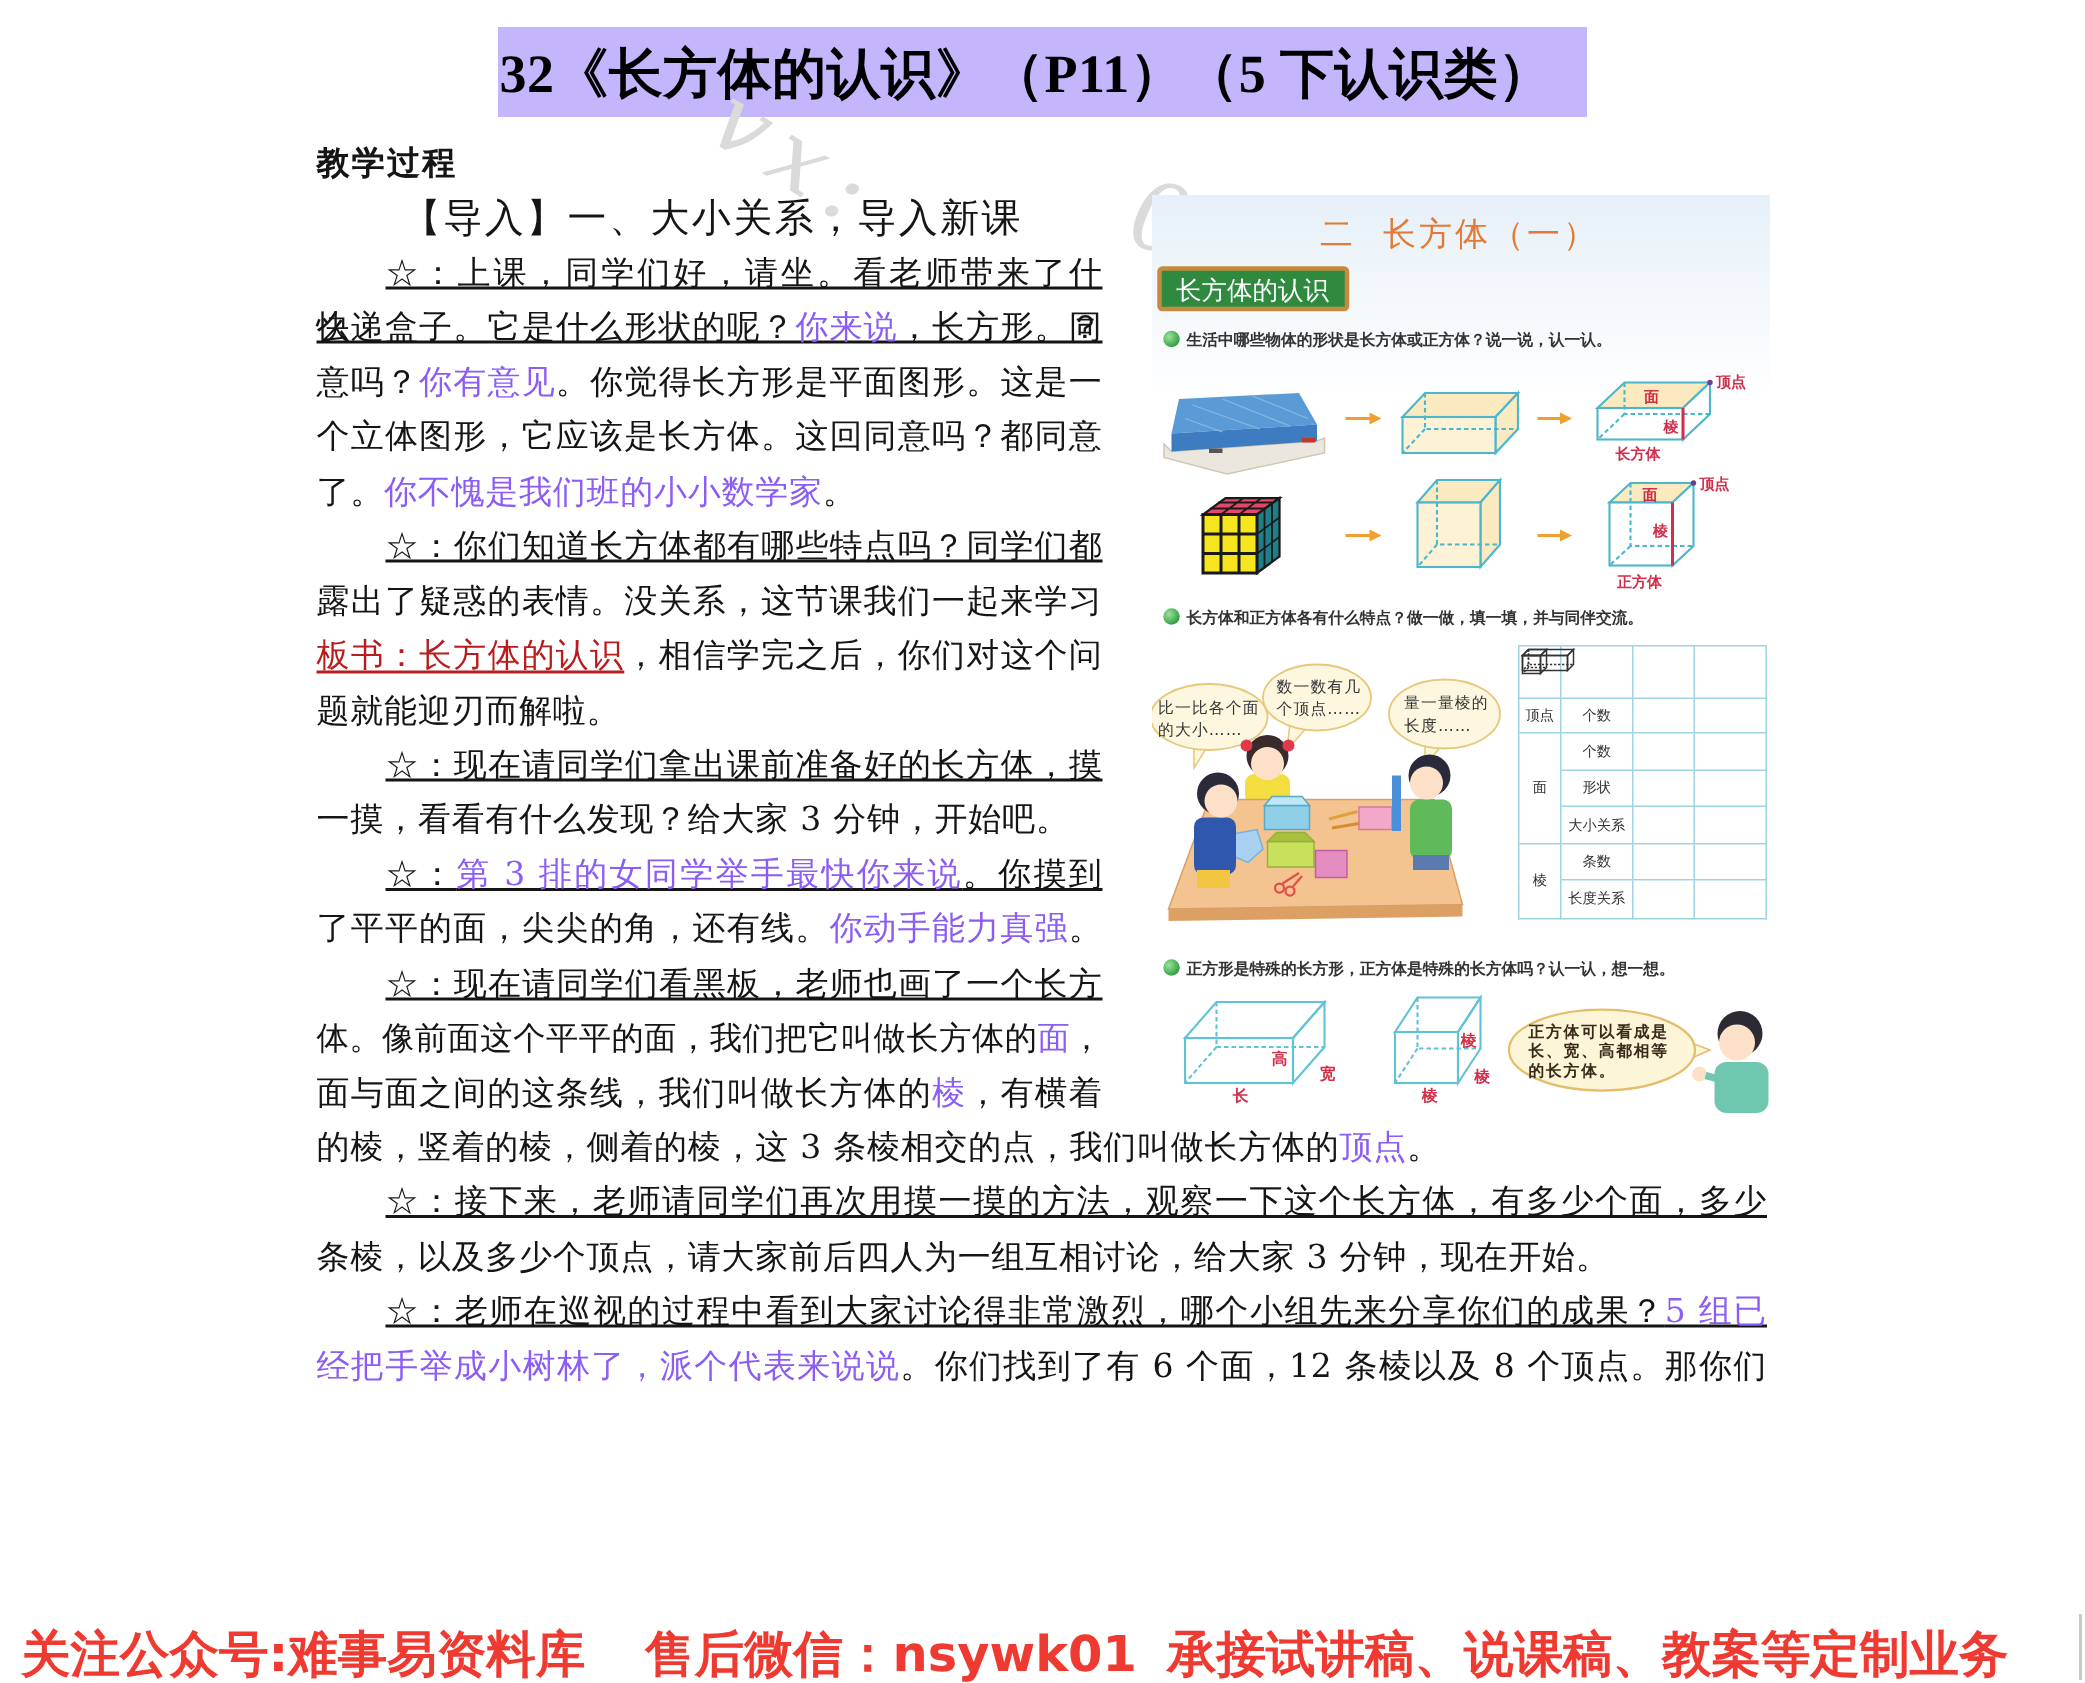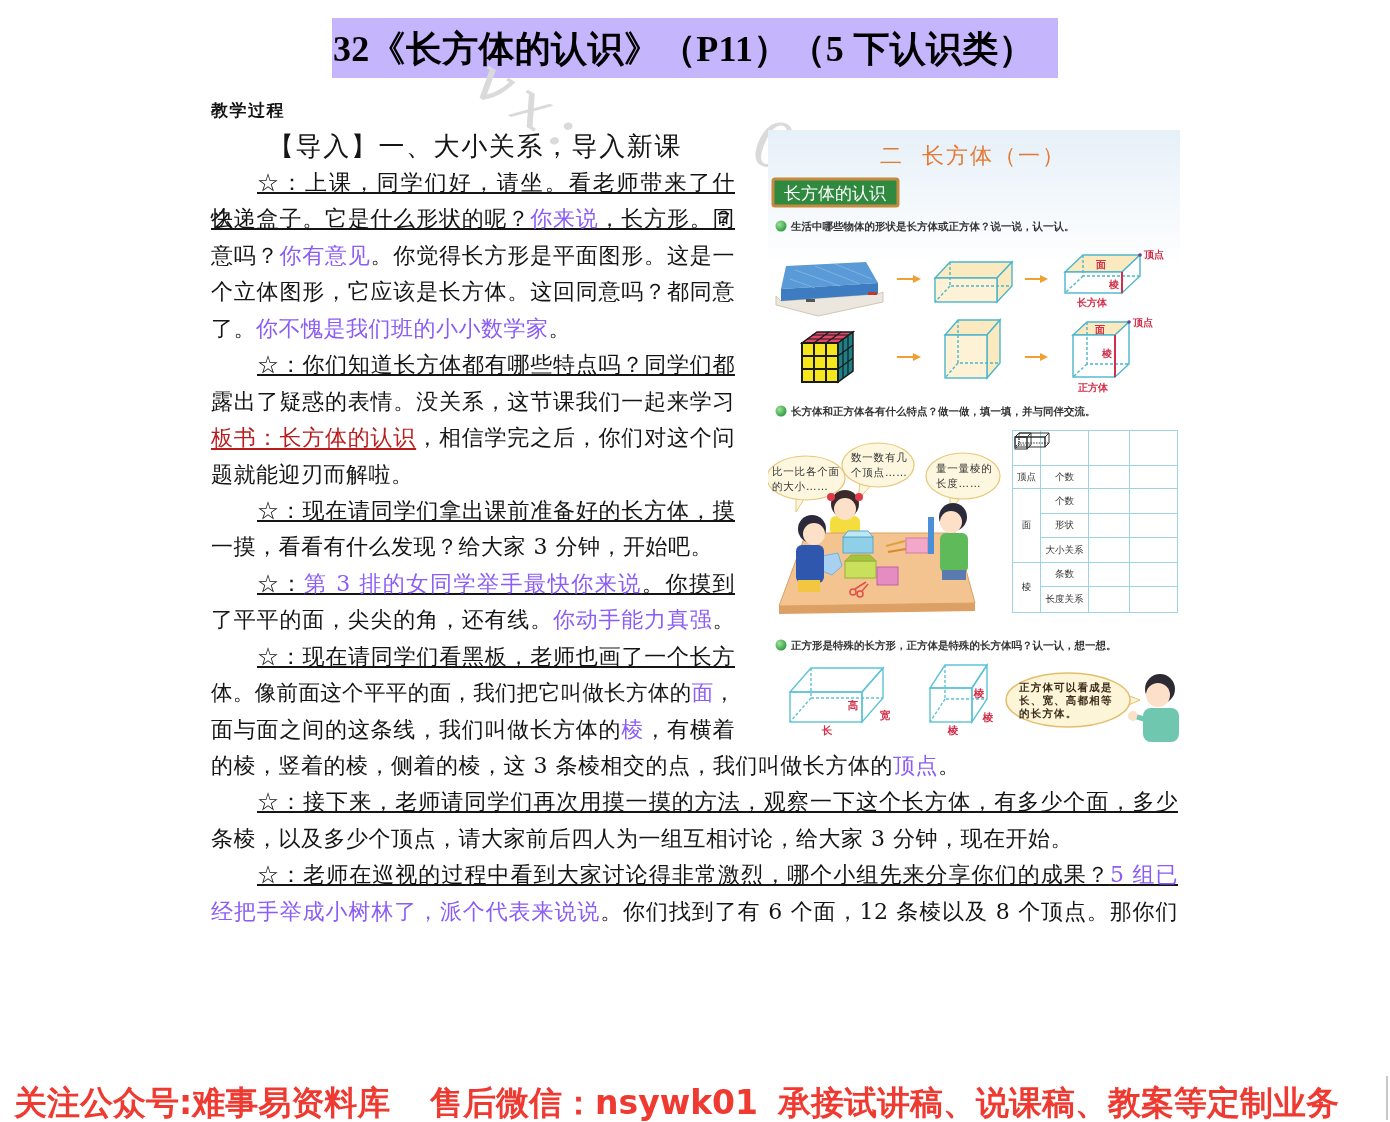--- a/index.html
+++ b/index.html
@@ -6,21 +6,21 @@
 html,body{width:1390px;height:1122px;background:#ffffff;overflow:hidden;}
 body{position:relative;font-family:"DejaVu Serif","Liberation Serif",serif;color:#151515;}
 
 .title-bar{position:absolute;left:332px;top:18px;width:726px;height:60px;background:#c4b5fd;}
 .title-text{position:absolute;left:1px;top:0;height:60px;line-height:62px;font-family:"Liberation Serif","DejaVu Serif",serif;font-weight:bold;font-size:36px;white-space:nowrap;color:#000;letter-spacing:0.3px;}
 
 .wm{position:absolute;font-family:"DejaVu Serif",serif;font-style:italic;color:#dadada;font-size:62px;white-space:nowrap;transform-origin:left top;pointer-events:none;}
 .wm1{left:500px;top:42px;transform:rotate(32deg);letter-spacing:10px;}
 .wm2{left:762px;top:106px;transform:rotate(12deg);letter-spacing:4px;}
 
-.h-section{position:absolute;left:211px;top:93px;font-family:"DejaVu Sans","Liberation Sans",sans-serif;font-weight:bold;font-size:17px;letter-spacing:1.5px;line-height:34px;white-space:nowrap;}
+.h-section{position:absolute;left:211px;top:93px;font-family:"DejaVu Sans","Liberation Sans",sans-serif;font-weight:bold;font-size:22px;letter-spacing:1.5px;line-height:34px;white-space:nowrap;}
 .h-stage{position:absolute;left:268px;top:129px;font-size:26px;letter-spacing:1.6px;line-height:34px;white-space:nowrap;}
 
 .body{position:absolute;left:211px;top:165px;width:967px;font-size:22px;letter-spacing:0.5px;}
 .ln{height:36.45px;line-height:36.45px;overflow:visible;}
 .ln.n{width:524px;}
 .ln.w{width:967px;}
 .ln.ind{text-indent:46px;text-decoration:underline;}
 .ln.j{text-align:justify;text-align-last:justify;}
 .ln.tight{letter-spacing:0;font-size:21.5px;}
 .r{color:#8b5cf6;}

